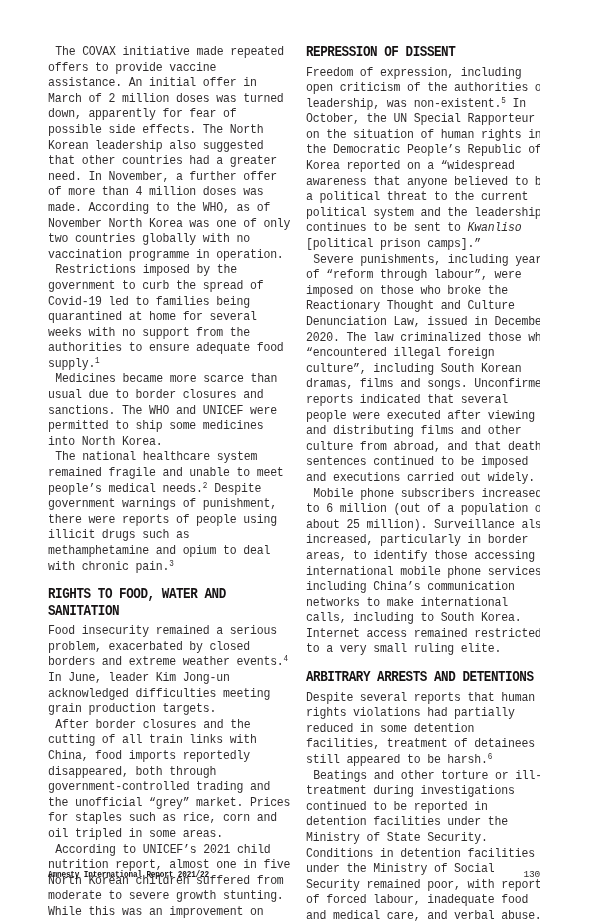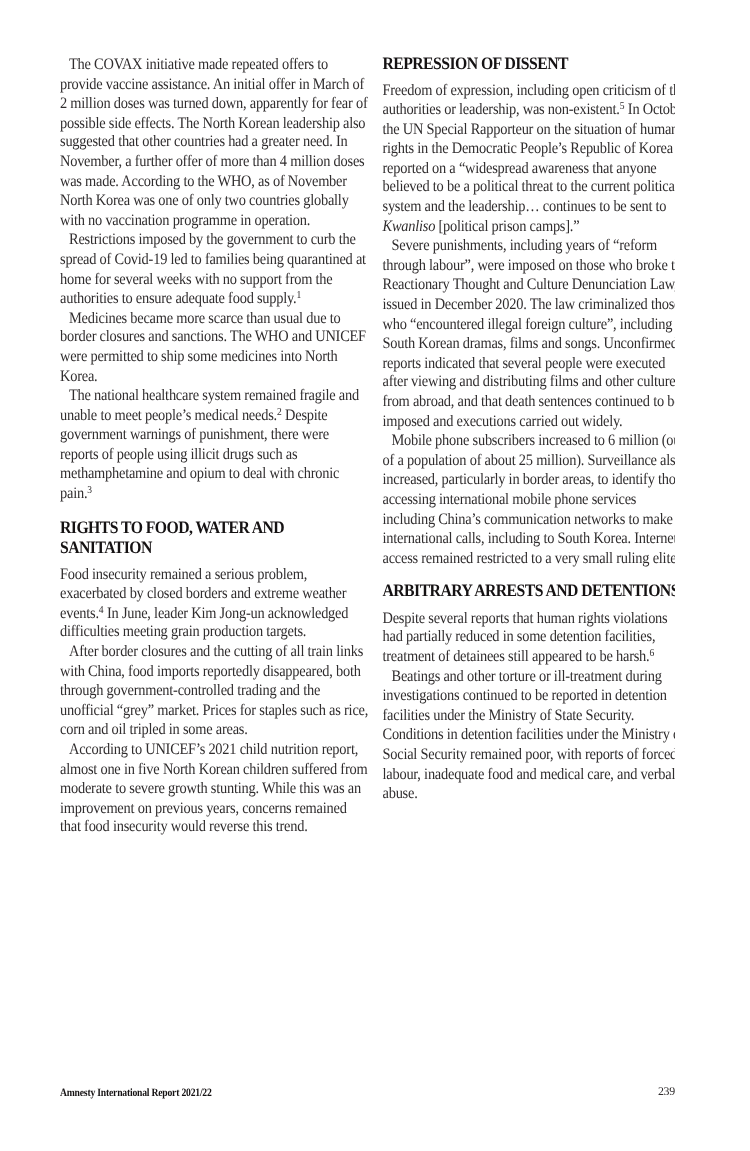--- a/index.html
+++ b/index.html
@@ -5,21 +5,21 @@
   html, body {
     margin: 0;
     padding: 0;
     background: #ffffff;
   }
   .page {
     position: relative;
     width: 540px;
     height: 921px;
     background: #ffffff;
-    font-family: Liberation Serif, serif;
+    font-family: Liberation Mono, monospace;
     overflow: hidden;
   }
   .columns {
     position: absolute;
     top: 44px;
     left: 48px;
     width: 505px;
     display: flex;
     gap: 11px;
   }
@@ -114,15 +114,15 @@
           <p class="para">Severe punishments, including years of “reform through labour”, were imposed on those who broke the Reactionary Thought and Culture Denunciation Law, issued in December 2020. The law criminalized those who “encountered illegal foreign culture”, including South Korean dramas, films and songs. Unconfirmed reports indicated that several people were executed after viewing and distributing films and other culture from abroad, and that death sentences continued to be imposed and executions carried out widely.</p>
           <p class="para">Mobile phone subscribers increased to 6 million (out of a population of about 25 million). Surveillance also increased, particularly in border areas, to identify those accessing international mobile phone services including China’s communication networks to make international calls, including to South Korea. Internet access remained restricted to a very small ruling elite.</p>
           <h2 class="heading">ARBITRARY ARRESTS AND DETENTIONS</h2>
           <p class="para flush">Despite several reports that human rights violations had partially reduced in some detention facilities, treatment of detainees still appeared to be harsh.<sup>6</sup></p>
           <p class="para">Beatings and other torture or ill-treatment during investigations continued to be reported in detention facilities under the Ministry of State Security. Conditions in detention facilities under the Ministry of Social Security remained poor, with reports of forced labour, inadequate food and medical care, and verbal abuse.</p>
         </div>
     </div>
   </div>
   <div class="footer">
     <span class="footer-left">Amnesty International Report 2021/22</span>
-    <span class="footer-right">239</span>
+    <span class="footer-right">130</span>
   </div>
 </div>
 
 </body></html>

